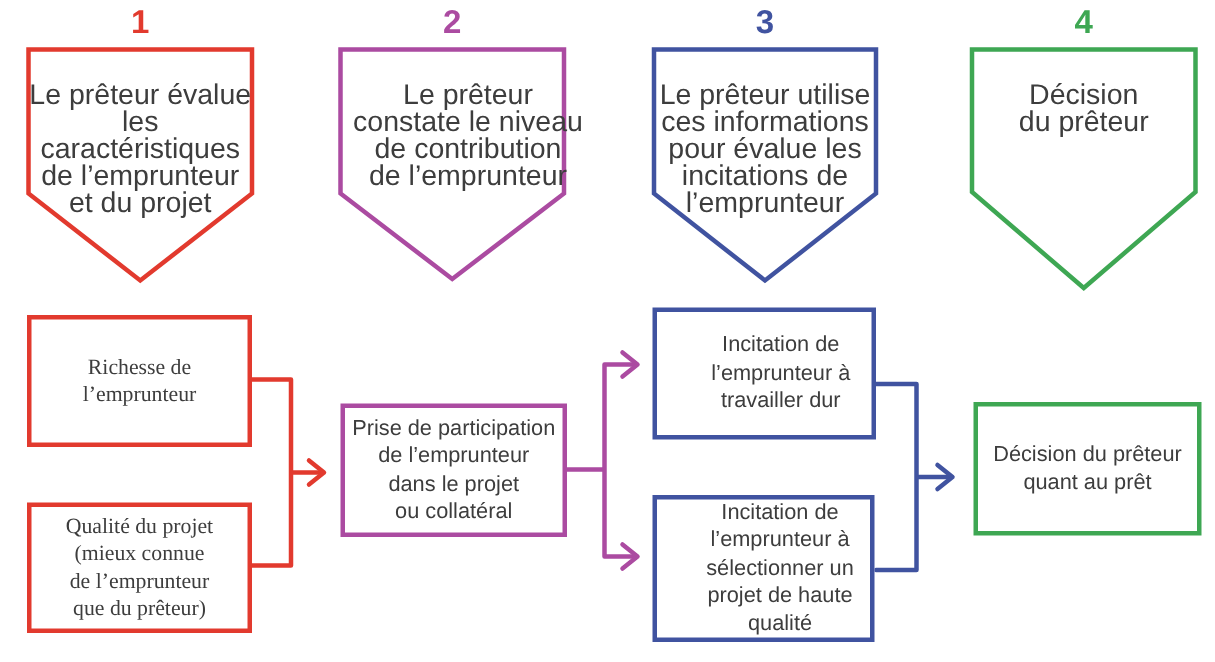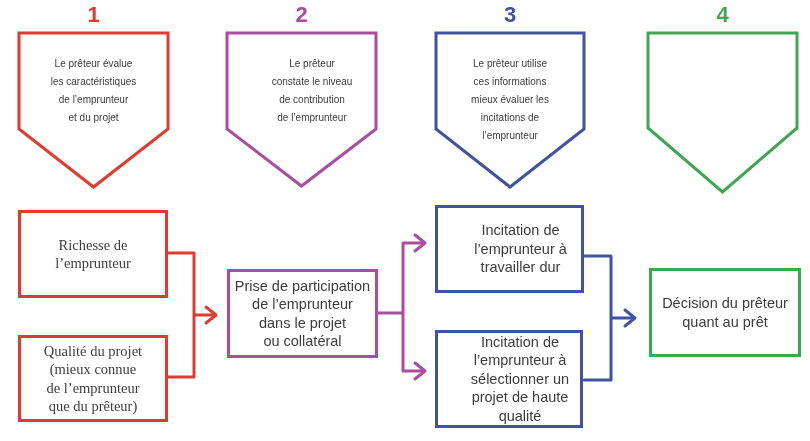--- a/index.html
+++ b/index.html
@@ -11,21 +11,21 @@
   .num {
     position:absolute; top:2px; text-align:center;
     font-size:22px; font-weight:bold; line-height:26px;
   }
   .c-red    { color:#e23a2e; }
   .c-purple { color:#ab4ba1; }
   .c-blue   { color:#4053a0; }
   .c-green  { color:#3ea753; }
   .pent-label {
     position:absolute; top:55px; text-align:center; white-space:pre-line;
-    font-size:10px; line-height:18px; color:#3d3d3d;
+    font-size:19px; line-height:18px; color:#3d3d3d;
   }
   .pl1 { left:19px;  width:149px; }
   .pl2 { left:227px; width:170px; }
   .pl3 { left:436px; width:148px; }
   .pl4 { left:648px; width:149px; }
   .n1 { left:19px;  width:149px; }
   .n2 { left:227px; width:149px; }
   .n3 { left:436px; width:148px; }
   .n4 { left:648px; width:149px; }
   .box {
@@ -82,23 +82,25 @@
   <div class="pent-label pl1">Le prêteur évalue
 les caractéristiques
 de l’emprunteur
 et du projet</div>
   <div class="pent-label pl2">Le prêteur
 constate le niveau
 de contribution
 de l’emprunteur</div>
   <div class="pent-label pl3">Le prêteur utilise
 ces informations
-mieux évaluer les
+pour évalue les
 incitations de
 l’emprunteur</div>
+  <div class="pent-label pl4">Décision
+du prêteur</div>
 
   <div id="box-wealth" class="box b-red">
     <span class="lbl">Richesse de
 l’emprunteur</span>
   </div>
   <div id="box-project-quality" class="box b-red">
     <span class="lbl">Qualité du projet
 (mieux connue
 de l’emprunteur
 que du prêteur)</span>

